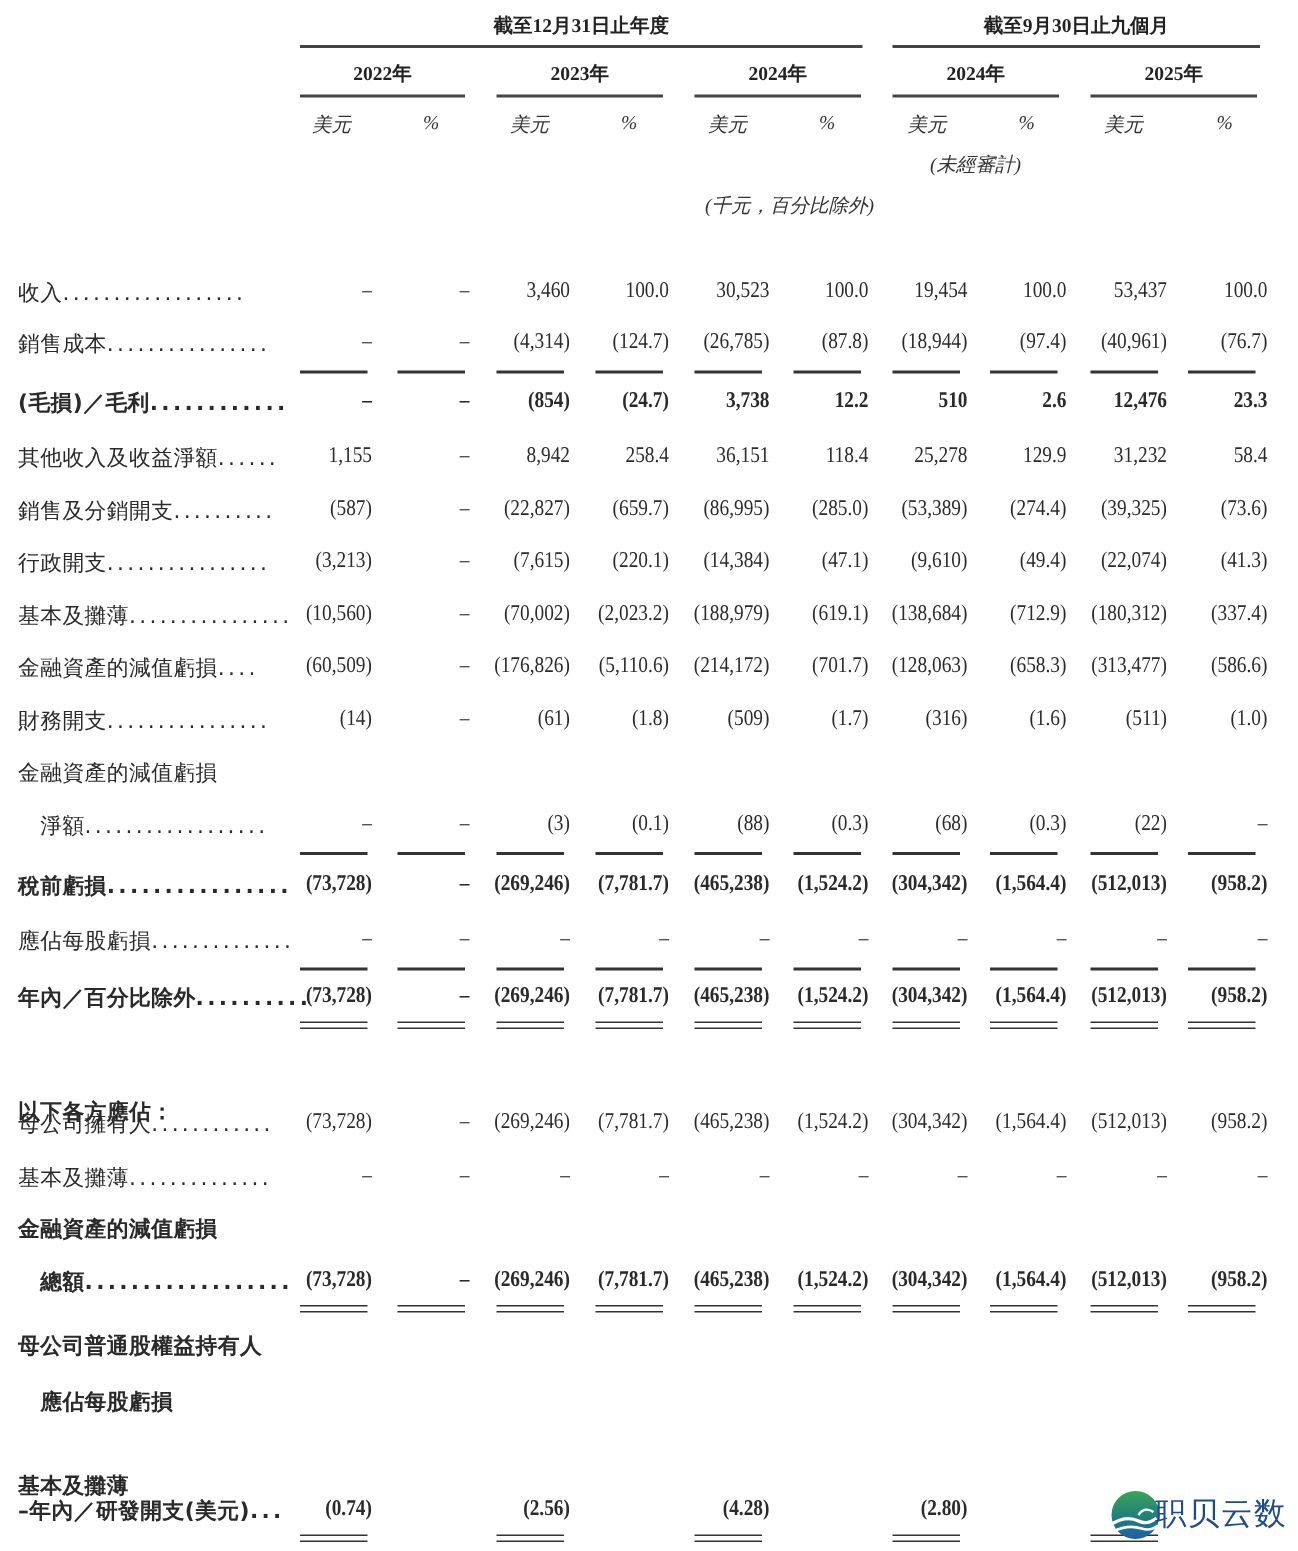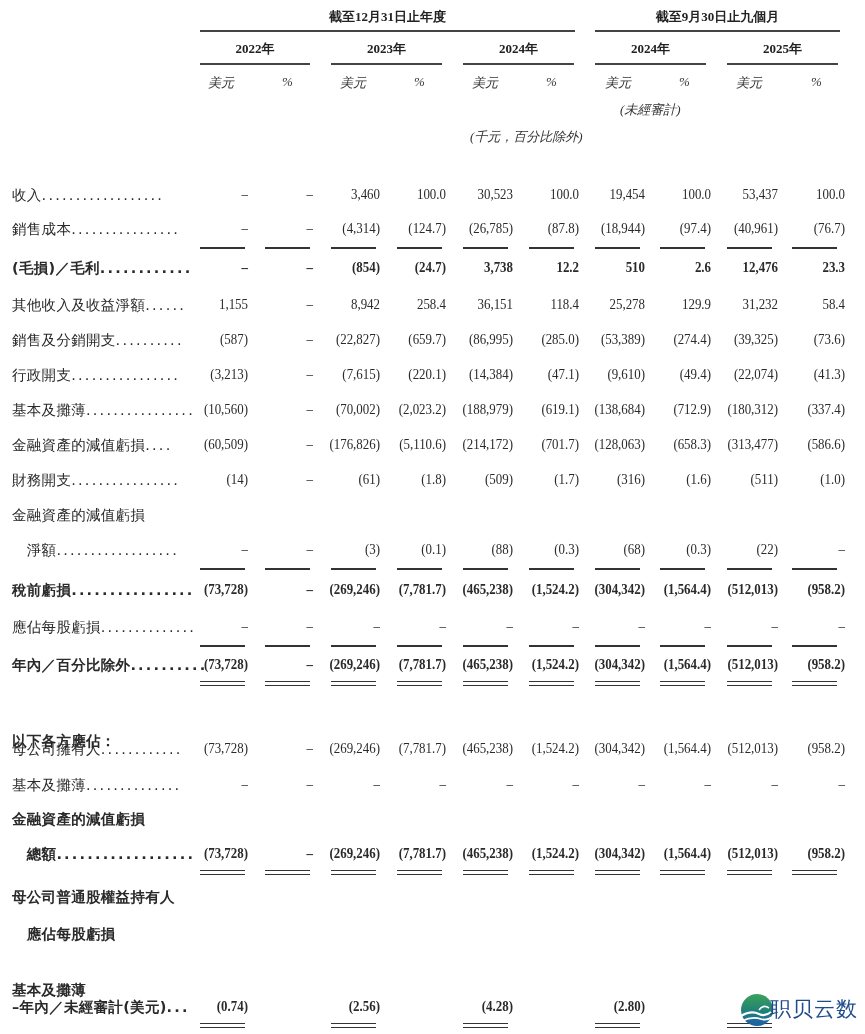--- a/index.html
+++ b/index.html
@@ -329,21 +329,21 @@
     <div class="row" style="top: 888px;">
       <div class="label bold"><span>母公司普通股權益持有人</span><span class="dots"></span></div>
     </div>
     <div class="row" style="top: 925px;">
       <div class="label bold"><span>　應佔每股虧損</span><span class="dots"></span></div>
     </div>
     <div class="row" style="top: 961px; margin-top: 20px;">
       <div class="label bold"><span>基本及攤薄</span><span class="dots"></span></div>
     </div>
     <div class="row" style="top: 998px;">
-      <div class="label bold"><span>–年內／未經審計(美元)</span><span class="dots">...</span></div>
+      <div class="label bold"><span>–年內／研發開支(美元)</span><span class="dots">...</span></div>
       <div class="cell bold" style="left: 188px;">(0.74)</div>
       <div class="dline" style="left: 200px; width: 45px; top: 25px;"></div>
       <div class="cell bold" style="left: 253px;"></div>
       <div class="cell bold" style="left: 320px;">(2.56)</div>
       <div class="dline" style="left: 331px; width: 45px; top: 25px;"></div>
       <div class="cell bold" style="left: 386px;"></div>
       <div class="cell bold" style="left: 453px;">(4.28)</div>
       <div class="dline" style="left: 463px; width: 45px; top: 25px;"></div>
       <div class="cell bold" style="left: 519px;"></div>
       <div class="cell bold" style="left: 585px;">(2.80)</div>

